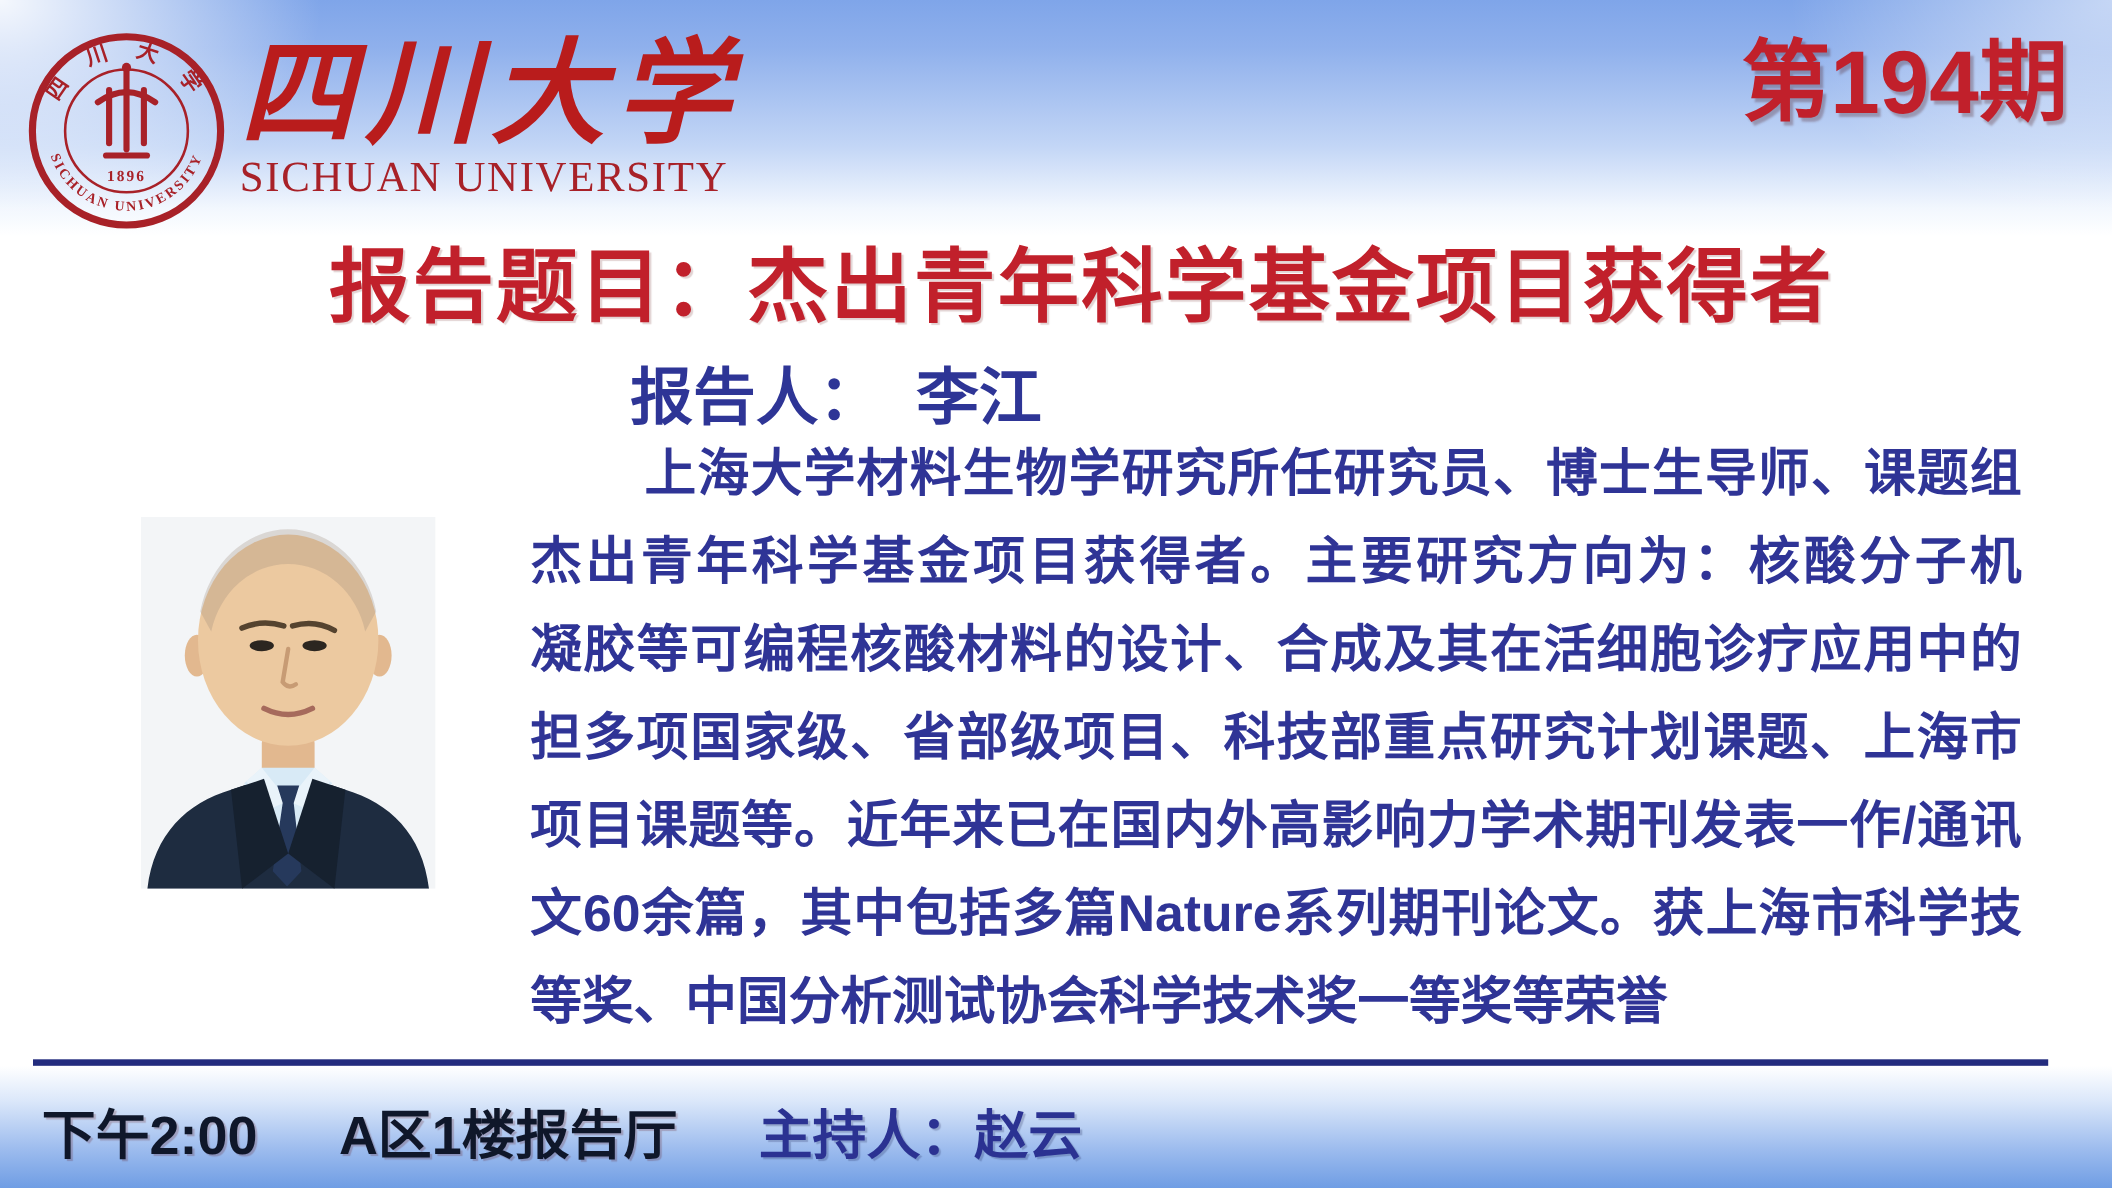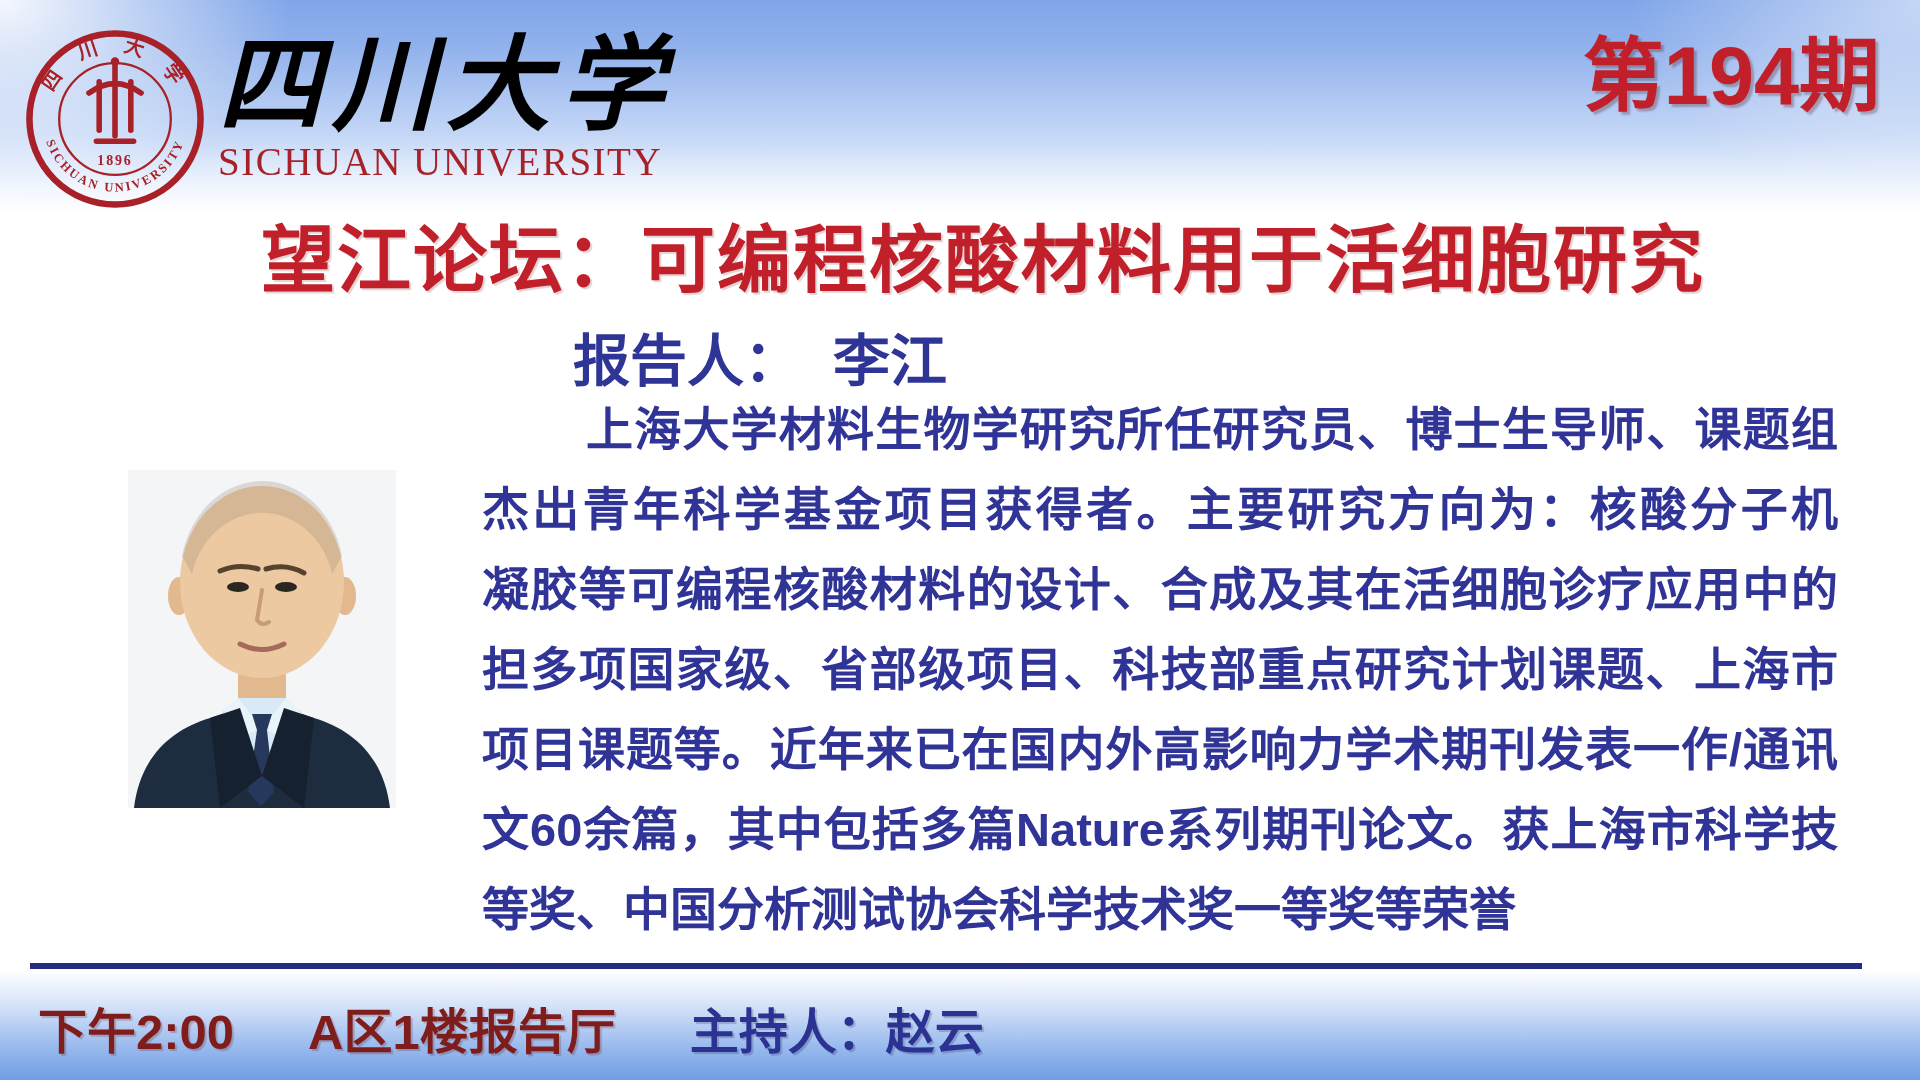--- a/index.html
+++ b/index.html
@@ -14,21 +14,21 @@
       radial-gradient(430px 300px at 0% 0%, rgba(255,255,255,.92), rgba(255,255,255,0) 68%),
       radial-gradient(430px 300px at 100% 0%, rgba(255,255,255,.55), rgba(255,255,255,0) 68%),
       linear-gradient(180deg,#7fa5e9 0%,#8fb0ec 20%,#c3d6f6 62%,#f2f7fe 88%,#ffffff 100%);
   }
   
   .logo{position:absolute;top:26px;left:22px;display:flex;align-items:flex-start;}
   .seal{width:186px;height:186px;}
   .logo-text{display:flex;flex-direction:column;margin-left:10px;margin-top:4px;}
   .calligraphy{
     font-family:"DejaVu Serif",serif;font-style:italic;font-weight:bold;
-    font-size:104px;line-height:1.05;color:#000000;letter-spacing:10px;white-space:nowrap;
+    font-size:104px;line-height:1.05;color:#b91c1c;letter-spacing:10px;white-space:nowrap;
   }
   .univ-en{
     font-family:"Liberation Serif",serif;font-size:39px;color:#a82128;
     letter-spacing:1.5px;margin-top:0;white-space:nowrap;
   }
   
   .forum{position:absolute;top:32px;right:40px;display:flex;align-items:baseline;
     font-weight:bold;font-size:81px;line-height:1.1;white-space:nowrap;}
   .forum-title{color:#2e3596;text-shadow:3px 3px 2px rgba(20,25,70,.30);}
   .forum-issue{color:#c1202b;margin-left:68px;text-shadow:3px 3px 2px rgba(70,10,10,.28);}
@@ -50,21 +50,21 @@
   .bio-line.last{text-align-last:left;}
   
   .photo{position:absolute;left:128px;top:470px;width:268px;height:338px;}
   
   .footer-rule{position:absolute;left:30px;right:58px;top:963px;height:6px;background:#232c7e;}
   .footer-band{position:absolute;left:0;right:0;top:969px;height:111px;
     background:linear-gradient(180deg,#ffffff 0%,#dce8fa 28%,#9dbcee 68%,#6f9de4 100%);}
   .footer-text{position:absolute;left:38px;top:992px;display:flex;align-items:baseline;
     font-size:49px;font-weight:bold;color:#2b3292;white-space:nowrap;
     text-shadow:2px 2px 1px rgba(15,20,70,.22);}
-  .footer-text .red{color:#7f1d1d;text-shadow:2px 2px 1px rgba(90,10,10,.22);text-align:center;}
+  .footer-text .red{color:#0f172a;text-shadow:2px 2px 1px rgba(90,10,10,.22);text-align:center;}
   .gap-after{margin-right:74px;}
 </style>
 </head>
 <body>
 
 <div class="poster">
 
   <div class="top-band"></div>
 
   <div class="logo">
@@ -95,21 +95,21 @@
     <div class="logo-text">
       <div class="calligraphy">四川大学</div>
       <div class="univ-en">SICHUAN UNIVERSITY</div>
     </div>
   </div>
 
   <div class="forum">
     <span class="forum-issue">第194期</span>
   </div>
 
-  <div class="lecture-title">望江论坛：可编程核酸材料用于活细胞研究</div>
+  <div class="lecture-title">报告题目：杰出青年科学基金项目获得者</div>
 
   <div class="speaker">
     <span>报告人：</span><span class="speaker-name">李江</span>
   </div>
 
   <svg class="photo" viewBox="0 0 268 338">
     <rect width="268" height="338" fill="#f3f5f7"></rect>
 
     <rect x="110" y="188" width="48" height="58" rx="18" fill="#e2b88f"></rect>
 

